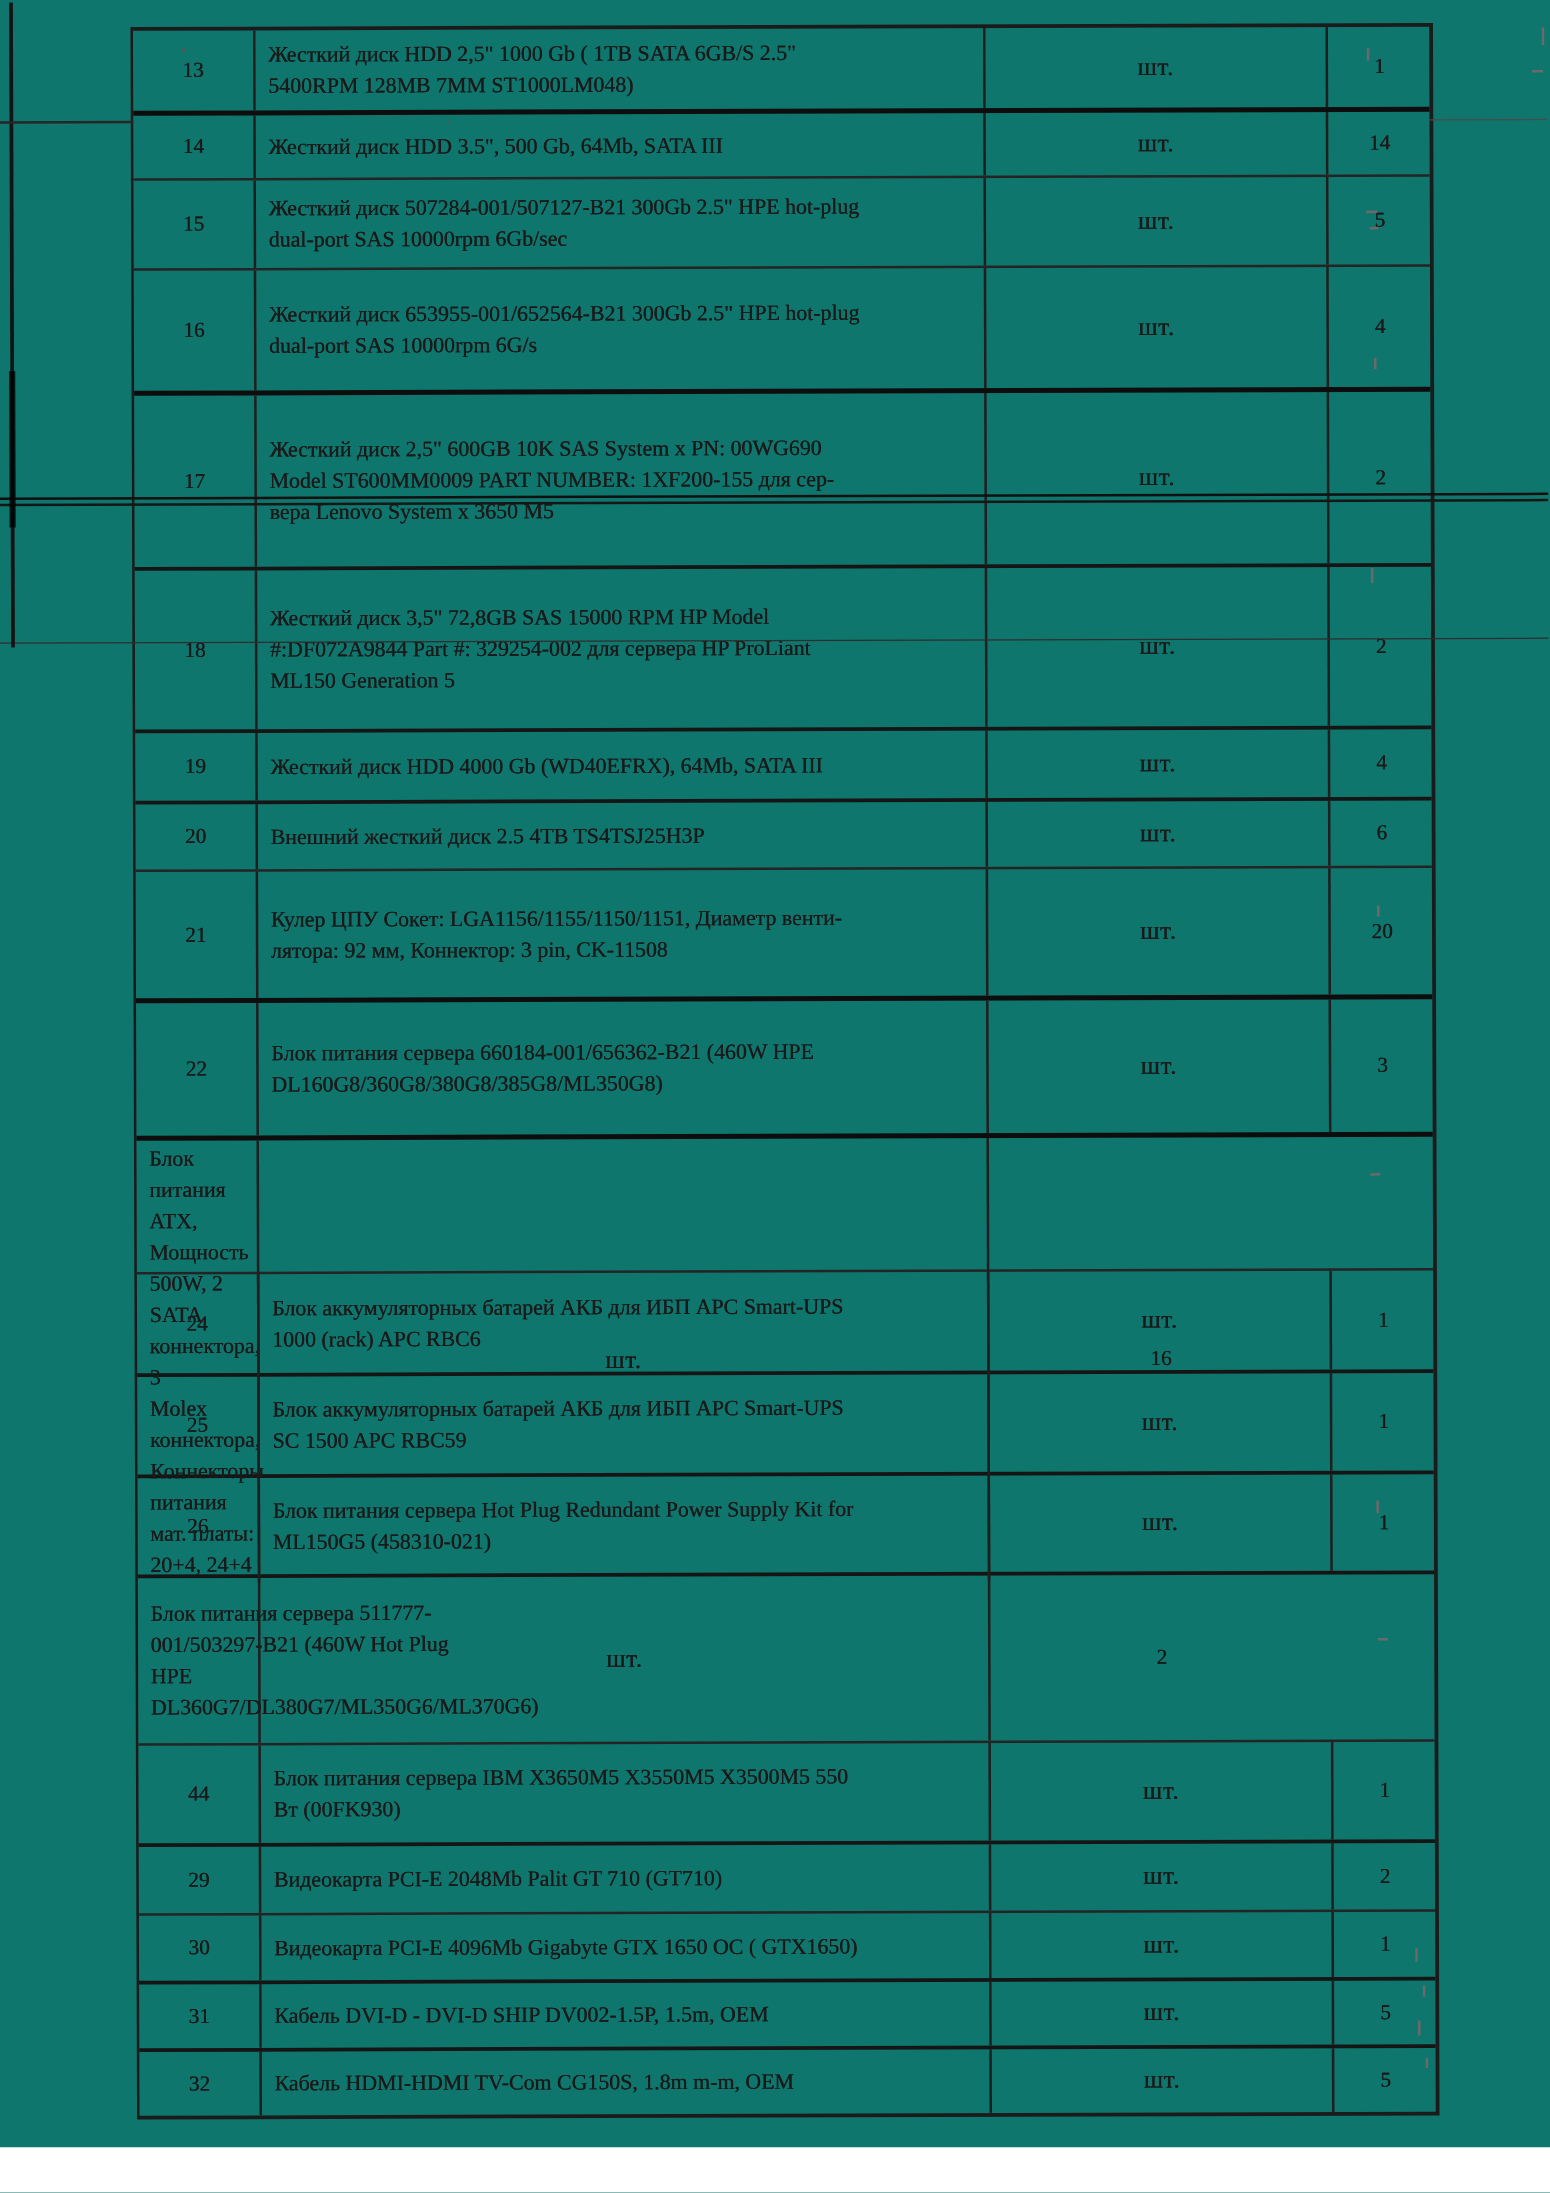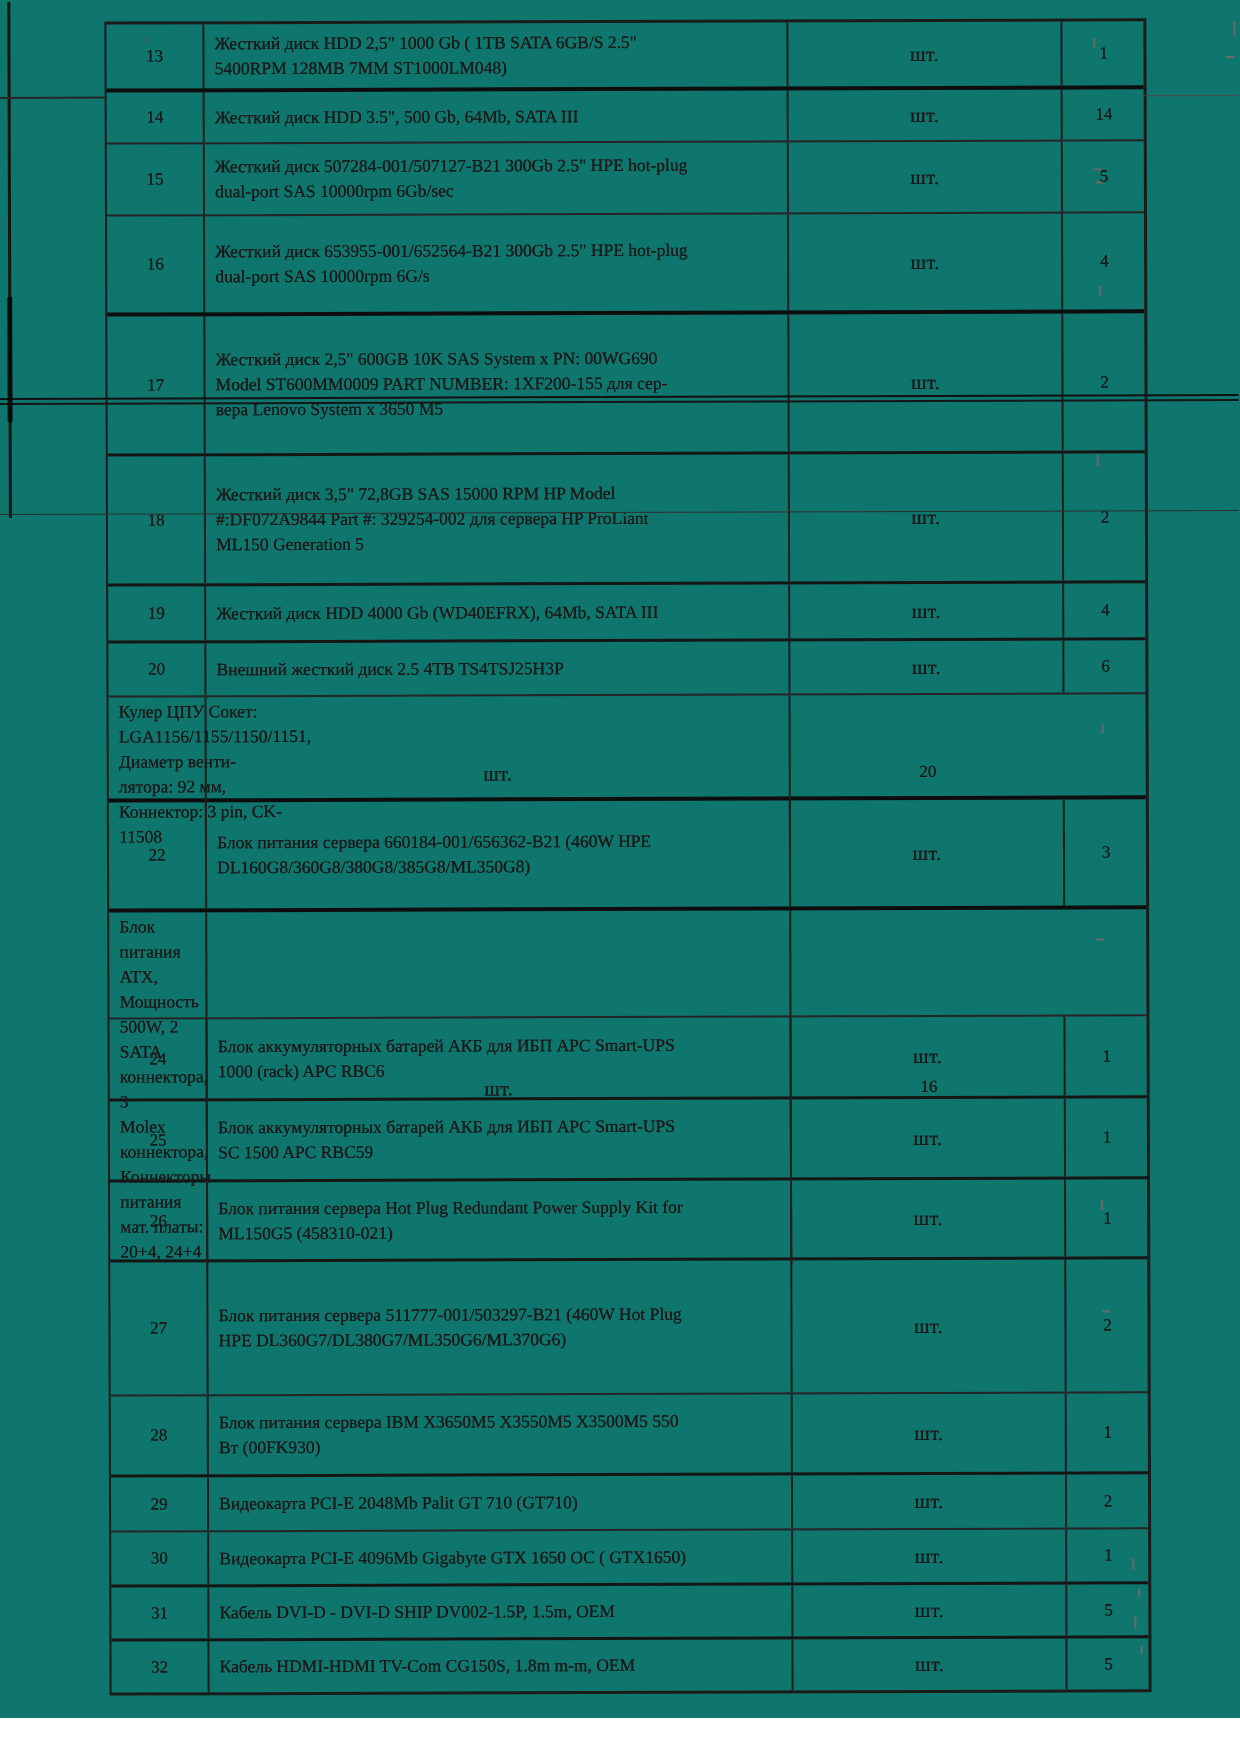--- a/index.html
+++ b/index.html
@@ -109,20 +109,21 @@
       </div>
 
       <div class="row bb2" style="height:54px">
         <div class="cell num">20</div>
         <div class="cell desc">Внешний жесткий диск 2.5 4TB TS4TSJ25H3P</div>
         <div class="cell unit">шт.</div>
         <div class="cell qty">6</div>
       </div>
 
       <div class="row bb4" style="height:105px">
+        <div class="cell num">21</div>
         <div class="cell desc">Кулер ЦПУ Сокет: LGA1156/1155/1150/1151, Диаметр венти-
 лятора: 92 мм, Коннектор: 3 pin, CK-11508</div>
         <div class="cell unit">шт.</div>
         <div class="cell qty">20</div>
       </div>
 
       <div class="row bb4" style="height:110px">
         <div class="cell num">22</div>
         <div class="cell desc">Блок питания сервера 660184-001/656362-B21  (460W HPE
 DL160G8/360G8/380G8/385G8/ML350G8)</div>
@@ -155,29 +156,28 @@
 
       <div class="row bb3" style="height:80px">
         <div class="cell num">26</div>
         <div class="cell desc">Блок питания сервера Hot Plug Redundant Power Supply Kit for
 ML150G5 (458310-021)</div>
         <div class="cell unit">шт.</div>
         <div class="cell qty">1</div>
       </div>
 
       <div class="row bb2" style="height:134px">
-        <div class="cell num">27</div>
         <div class="cell desc">Блок питания сервера 511777-001/503297-B21 (460W Hot Plug
 HPE DL360G7/DL380G7/ML350G6/ML370G6)</div>
         <div class="cell unit">шт.</div>
         <div class="cell qty">2</div>
       </div>
 
       <div class="row bb3" style="height:81px">
-        <div class="cell num">28</div>
+        <div class="cell num">44</div>
         <div class="cell desc">Блок питания сервера IBM X3650M5 X3550M5 X3500M5 550
 Вт (00FK930)</div>
         <div class="cell unit">шт.</div>
         <div class="cell qty">1</div>
       </div>
 
       <div class="row bb2" style="height:55px">
         <div class="cell num">29</div>
         <div class="cell desc">Видеокарта PCI-E 2048Mb Palit GT 710 (GT710)</div>
         <div class="cell unit">шт.</div>

